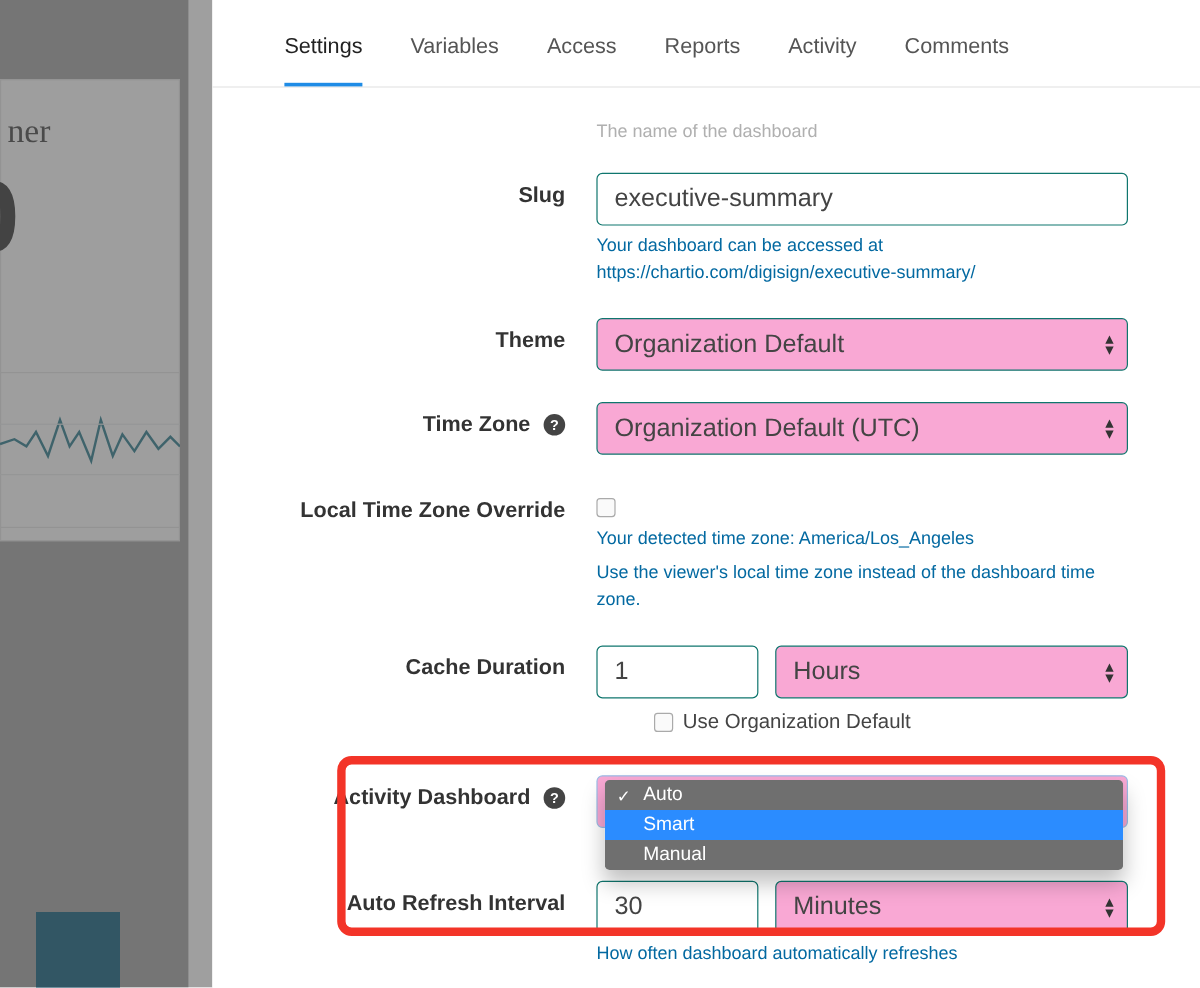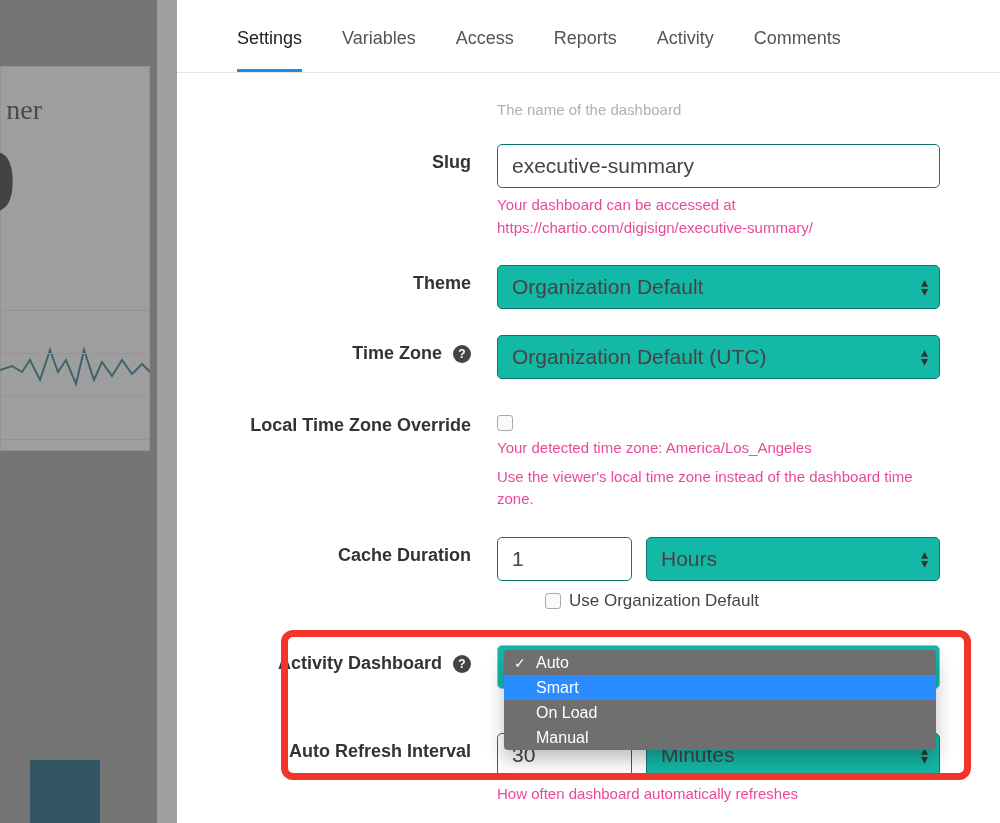--- a/index.html
+++ b/index.html
@@ -57,28 +57,28 @@
     font-size: 18px; font-weight: 600; color:#333; padding-top: 8px;
   }
   .field-col { flex: 1; }
   .help-icon {
     display:inline-flex; width:18px; height:18px; border-radius:50%;
     background:#444; color:#fff; font-size:12px; font-weight:700;
     align-items:center; justify-content:center; margin-left:6px; vertical-align: middle;
     cursor: default;
   }
 
-  .subtle { color:#ec4899; font-size:15px; line-height:1.5; margin-top:6px; }
+  .subtle { color:#0369a1; font-size:15px; line-height:1.5; margin-top:6px; }
 
   
   .text-input, .select {
     width: 100%; height: 44px; padding: 0 14px; font-size:21px; color:#444;
     border: 1px solid #0f766e; border-radius: 5px; background:#fff;
   }
-  .select { padding-right: 34px; position: relative; text-align: left; display:flex; align-items:center; background:#14b8a6; }
+  .select { padding-right: 34px; position: relative; text-align: left; display:flex; align-items:center; background:#f9a8d4; }
   .select-wrap { position: relative; }
   .select-caret {
     position:absolute; right:12px; top:50%; transform:translateY(-50%);
     font-size:14px; color:#333; line-height:7px;
     display:flex; flex-direction:column; gap:0px;
   }
   .select-caret span{ line-height:9px; }
 
   .two-col { display:flex; gap:14px; }
   .two-col > * { flex:1; }
@@ -259,17 +259,16 @@
         <div class="subtle">How often dashboard automatically refreshes</div>
       </div>
     </div>
 
   </div>
 </div>
 
 <div class="dropdown-open">
   <div class="opt checked">Auto</div>
   <div class="opt hover">Smart</div>
-  <div class="opt">On Load</div>
   <div class="opt">Manual</div>
 </div>
 
 <div class="highlight-box"></div>
 
 </body></html>

